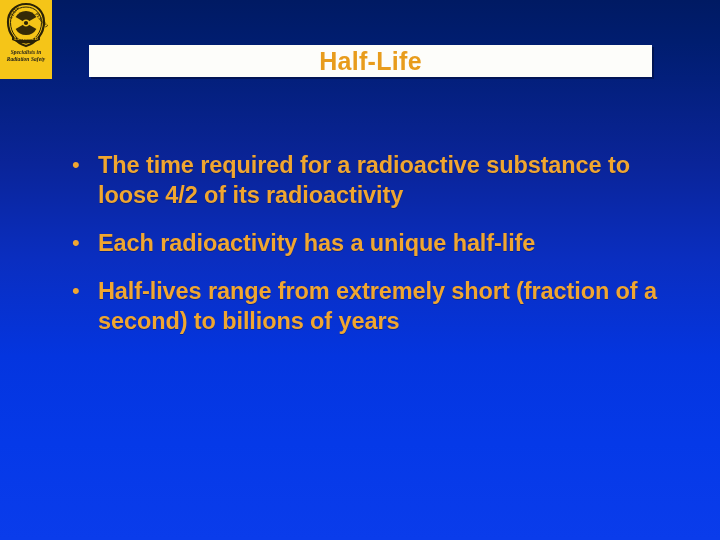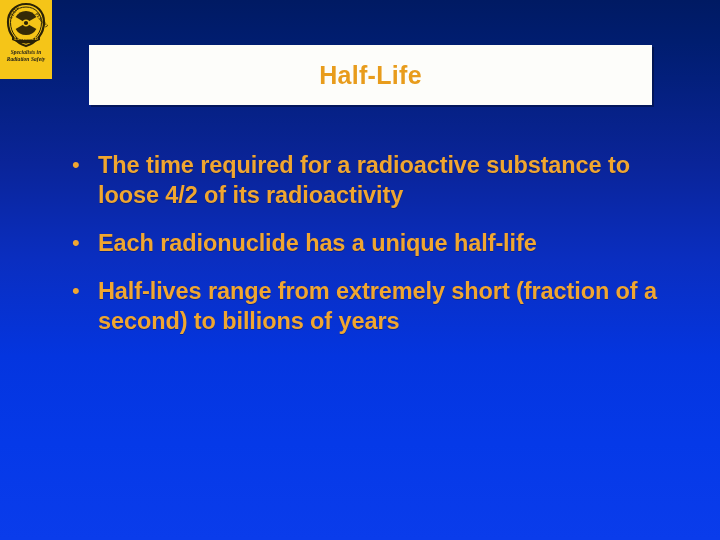--- a/index.html
+++ b/index.html
@@ -59,21 +59,21 @@
     letter-spacing: 0.1px;
     width: 52px;
   }
 
   
   .title-box {
     position: absolute;
     left: 89px;
     top: 45px;
     width: 563px;
-    height: 60px;
+    height: 32px;
     background: #fdfdfa;
     box-shadow: 2px 2px 0 rgba(0,0,0,0.30);
     display: flex;
     align-items: center;
     justify-content: center;
   }
   .title-text {
     font-size: 25px;
     font-weight: bold;
     color: #e89c1c;
@@ -152,21 +152,21 @@
 
   <div class="body">
 
     <div class="bullet-row">
       <div class="bullet-mark">•</div>
       <div class="bullet-text">The time required for a radioactive substance to loose 4/2 of its radioactivity</div>
     </div>
 
     <div class="bullet-row">
       <div class="bullet-mark">•</div>
-      <div class="bullet-text">Each radionuclide has a unique half-life</div>
+      <div class="bullet-text">Each radioactivity has a unique half-life</div>
     </div>
 
     <div class="bullet-row">
       <div class="bullet-mark">•</div>
       <div class="bullet-text">Half-lives range from extremely short (fraction of a second) to billions of years</div>
     </div>
 
   </div>
 
 </div>

